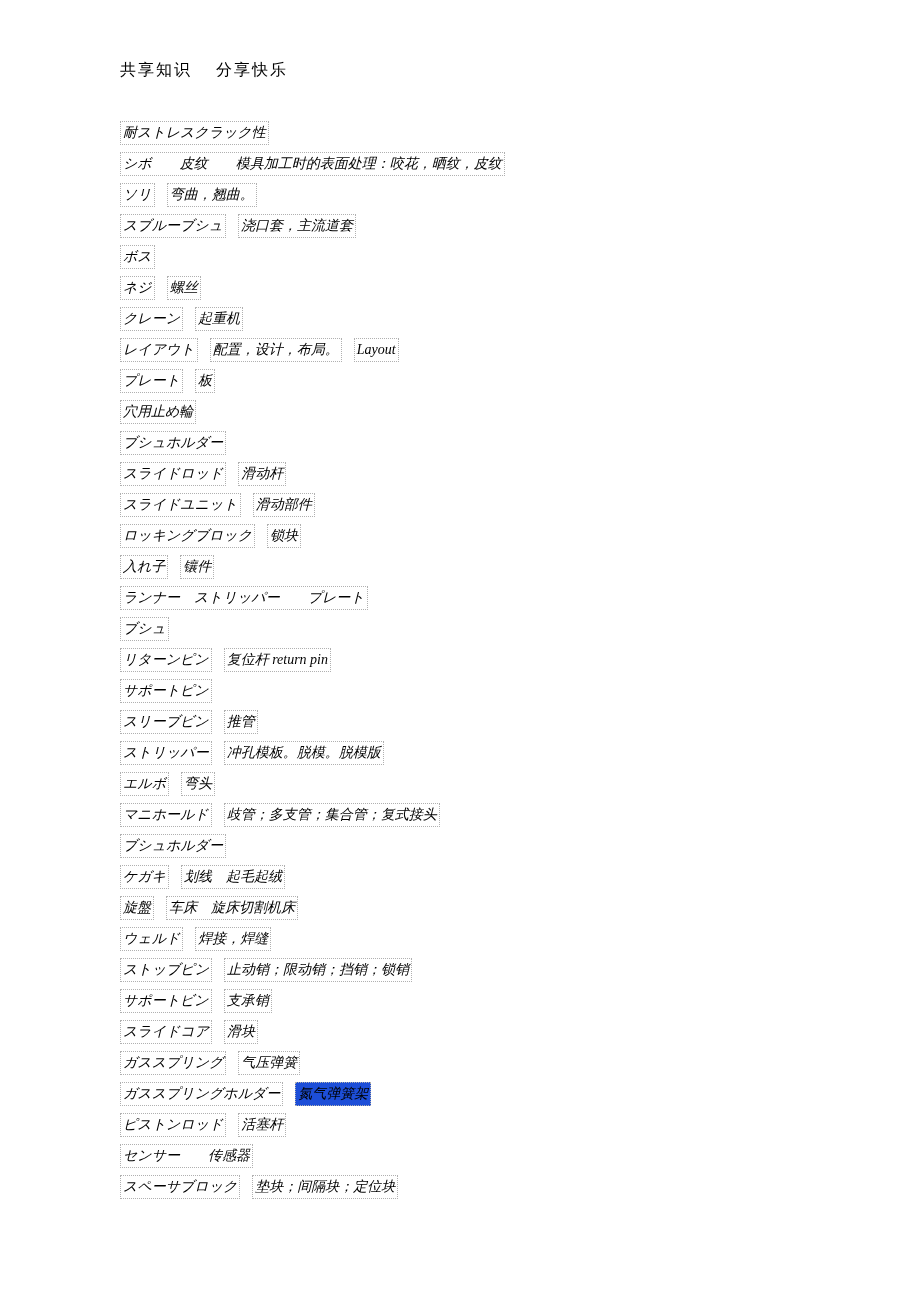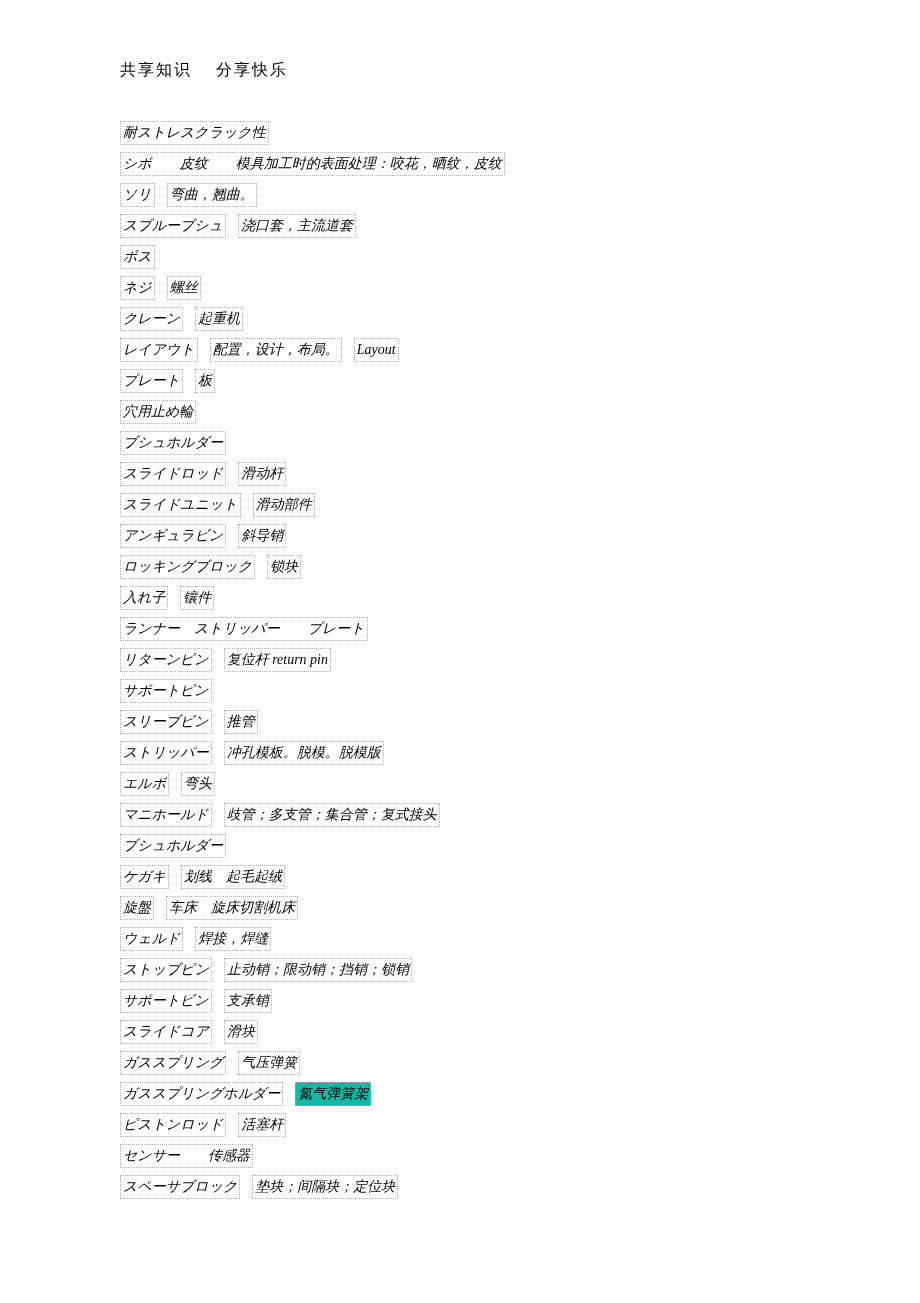--- a/index.html
+++ b/index.html
@@ -31,21 +31,21 @@
     font-style: italic;
   }
   .seg {
     border: 1px dotted #b0b0b0;
     padding: 0 2px 0 2px;
     margin-right: 12px;
     display: inline-block;
   }
   .seg.nom { margin-right: 0; }
   .hl {
-    background: #14b8a6;
+    background: #1d4ed8;
   }
 </style>
 </head>
 <body>
 
 <div class="page">
   <div class="header">
     <span class="sp1">共享知识</span>
     <span>分享快乐</span>
   </div>
@@ -57,24 +57,24 @@
       <div class="row"><span class="seg">スブルーブシュ </span><span class="seg nom">浇口套，主流道套</span></div>
       <div class="row"><span class="seg nom">ボス</span></div>
       <div class="row"><span class="seg">ネジ </span><span class="seg nom">螺丝</span></div>
       <div class="row"><span class="seg">クレーン </span><span class="seg nom">起重机</span></div>
       <div class="row"><span class="seg">レイアウト </span><span class="seg">配置，设计，布局。</span><span class="seg nom">Layout</span></div>
       <div class="row"><span class="seg">プレート </span><span class="seg nom">板</span></div>
       <div class="row"><span class="seg nom">穴用止め輪</span></div>
       <div class="row"><span class="seg nom">ブシュホルダー</span></div>
       <div class="row"><span class="seg">スライドロッド </span><span class="seg nom">滑动杆</span></div>
       <div class="row"><span class="seg">スライドユニット </span><span class="seg nom">滑动部件</span></div>
-      <div class="row"><span class="seg">アンギュラビン </span><span class="seg nom">斜导销</span></div>
       <div class="row"><span class="seg">ロッキングブロック </span><span class="seg nom">锁块</span></div>
       <div class="row"><span class="seg">入れ子 </span><span class="seg nom">镶件</span></div>
       <div class="row"><span class="seg nom">ランナー　ストリッパー　　プレート</span></div>
+      <div class="row"><span class="seg nom">ブシュ</span></div>
       <div class="row"><span class="seg">リターンピン </span><span class="seg nom">复位杆  return pin</span></div>
       <div class="row"><span class="seg nom">サポートピン</span></div>
       <div class="row"><span class="seg">スリーブビン </span><span class="seg nom">推管</span></div>
       <div class="row"><span class="seg">ストリッパー </span><span class="seg nom">冲孔模板。脱模。脱模版</span></div>
       <div class="row"><span class="seg">エルボ </span><span class="seg nom">弯头</span></div>
       <div class="row"><span class="seg">マニホールド </span><span class="seg nom">歧管；多支管；集合管；复式接头</span></div>
       <div class="row"><span class="seg nom">ブシュホルダー</span></div>
       <div class="row"><span class="seg">ケガキ </span><span class="seg nom">划线　起毛起绒</span></div>
       <div class="row"><span class="seg">旋盤 </span><span class="seg nom">车床　旋床切割机床</span></div>
       <div class="row"><span class="seg">ウェルド </span><span class="seg nom">焊接，焊缝</span></div>

